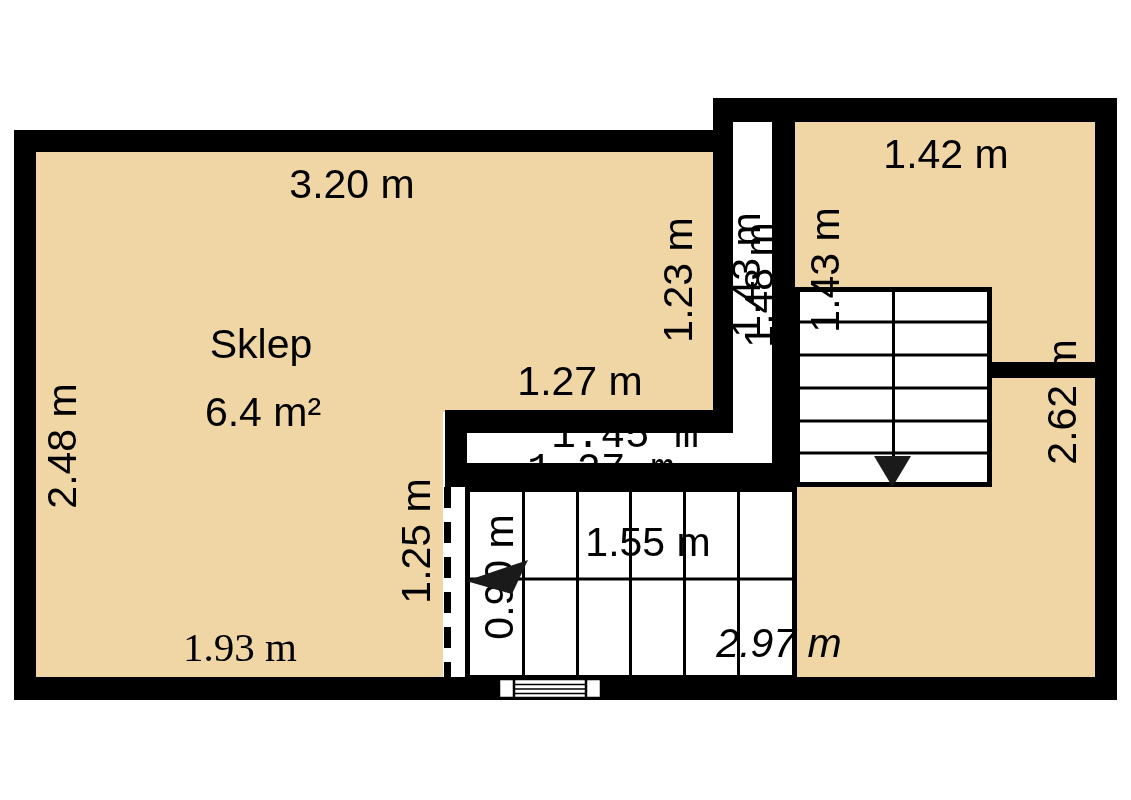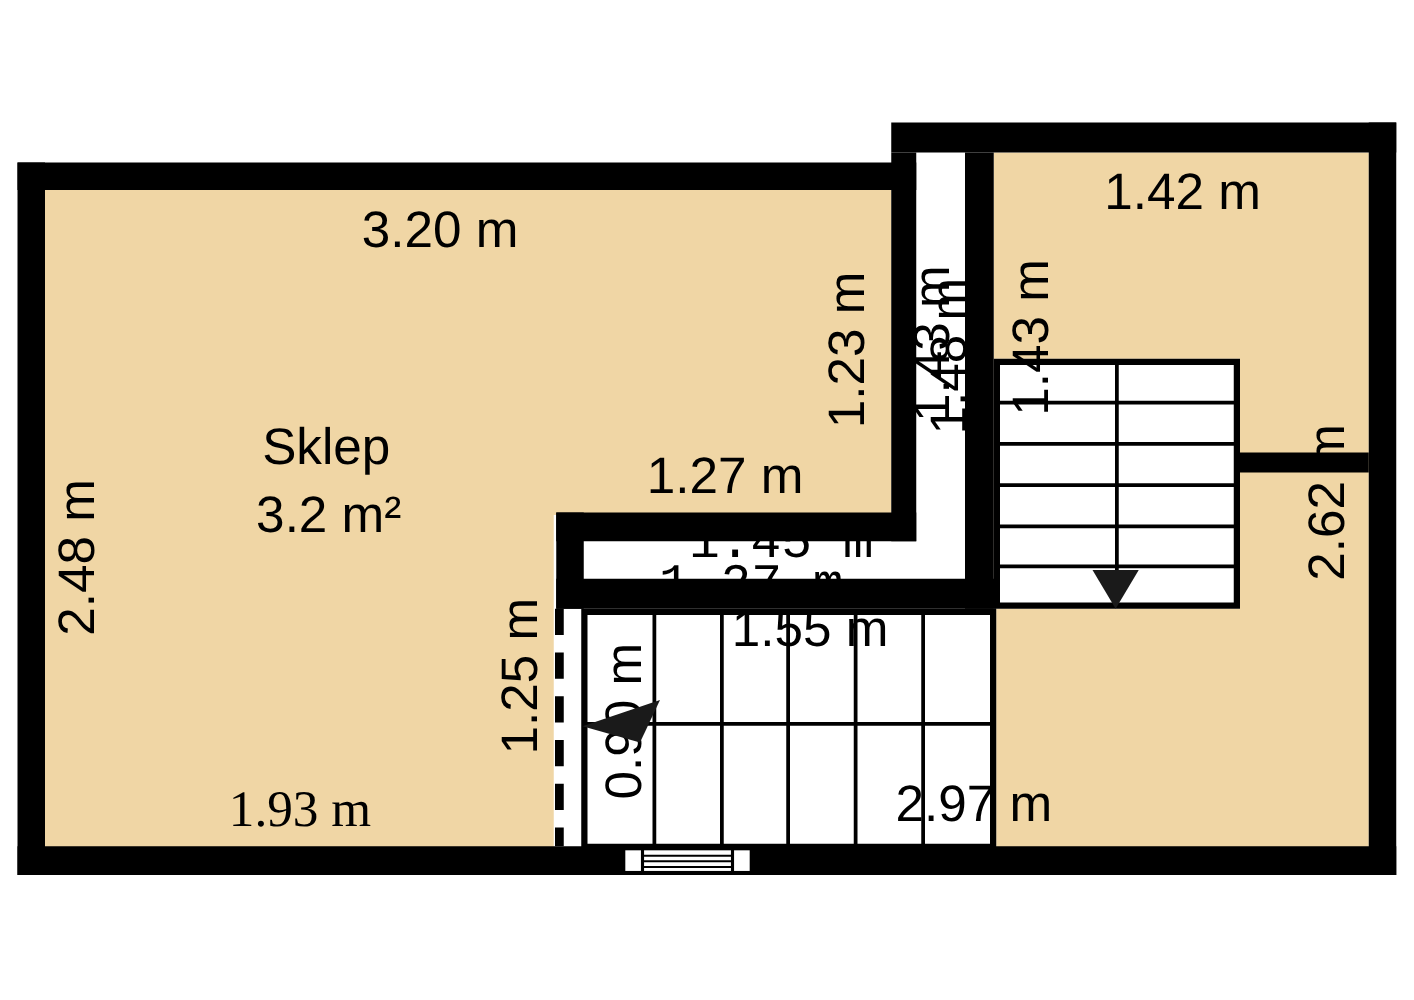--- a/index.html
+++ b/index.html
@@ -69,37 +69,37 @@
   <div class="wall" style="left:713px;top:98px;width:404px;height:24px;"></div>
   <div class="wall" style="left:1095px;top:98px;width:22px;height:602px;"></div>
   <div class="wall" style="left:14px;top:677px;width:1103px;height:23px;"></div>
   <div class="wall" style="left:713px;top:122px;width:20px;height:311px;"></div>
   <div class="wall" style="left:772px;top:122px;width:23px;height:365px;"></div>
   <div class="wall" style="left:445px;top:410px;width:288px;height:23px;"></div>
   <div class="wall" style="left:445px;top:463px;width:352px;height:24px;"></div>
   <div class="wall" style="left:445px;top:410px;width:22px;height:77px;"></div>
   <div class="wall" style="left:992px;top:362px;width:103px;height:16px;"></div>
 
-  <span class="lbl" style="left:261px;top:358px;text-align:center;">Sklep</span>
-  <span class="lbl" style="left:263px;top:412px;">3.2 m²</span>
+  <span class="lbl" style="left:261px;top:344px;text-align:center;">Sklep</span>
+  <span class="lbl" style="left:263px;top:412px;">6.4 m²</span>
 
   <span class="lbl" style="left:352px;top:184px;text-align:center;">3.20 m</span>
   <span class="lbl rot" style="left:62px;top:446px;">2.48 m</span>
   <span class="lbl" style="left:580px;top:381px;">1.27 m</span>
   <span class="lbl rot" style="left:678px;top:280px;">1.23 m</span>
   <span class="lbl rot" style="left:746px;top:275px;">1.43 m</span>
   <span class="lbl rot" style="left:759px;top:285px;">1.48 m</span>
   <span class="lbl rot" style="left:825px;top:270px;">1.43 m</span>
   <span class="lbl" style="left:946px;top:154px;text-align:right;">1.42 m</span>
   <span class="lbl rot" style="left:1062px;top:402px;">2.62 m</span>
-  <span class="lbl" style="left:648px;top:503px;">1.55 m</span>
+  <span class="lbl" style="left:648px;top:542px;">1.55 m</span>
   <span class="lbl rot" style="left:499px;top:577px;">0.90 m</span>
   <span class="lbl rot" style="left:416px;top:541px;">1.25 m</span>
   <span class="lbl" style="left:240px;top:647px;font-family:Liberation Serif, serif;">1.93 m</span>
-  <span class="lbl" style="left:779px;top:643px;">2.97 m</span>
+  <span class="lbl" style="left:779px;top:643px;font-style:italic;">2.97 m</span>
 
   <svg class="svg-over" width="1131" height="800" viewBox="0 0 1131 800">
     <line x1="447.5" y1="487" x2="447.5" y2="677" stroke="#000000" stroke-width="7" stroke-dasharray="21 14"></line>
     <polygon points="874,456 911,456 892.5,487" fill="#1a1a1a"></polygon>
     <polygon points="466,581 528,560 512,594" fill="#1a1a1a"></polygon>
     <g>
       <rect x="499" y="679" width="102" height="19" fill="#ffffff" stroke="#000000" stroke-width="2.5"></rect>
       <rect x="514" y="679" width="72" height="19" fill="#ffffff" stroke="#000000" stroke-width="2.5"></rect>
       <line x1="514" y1="684.5" x2="586" y2="684.5" stroke="#000000" stroke-width="1.6"></line>
       <line x1="514" y1="689" x2="586" y2="689" stroke="#000000" stroke-width="1.6"></line>

